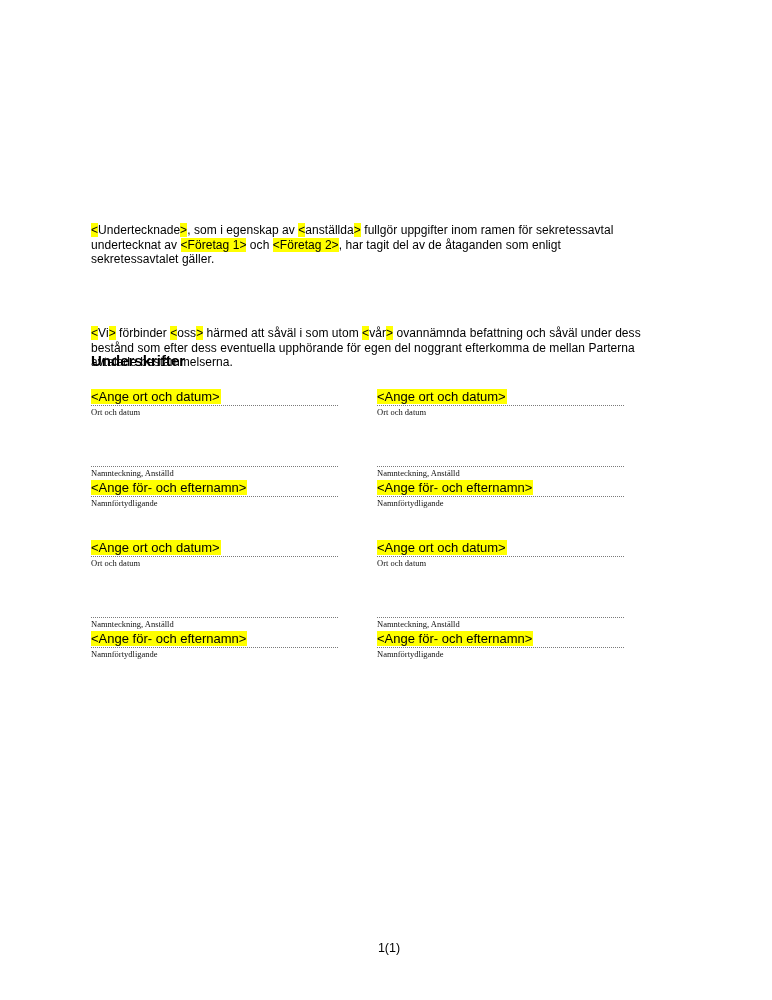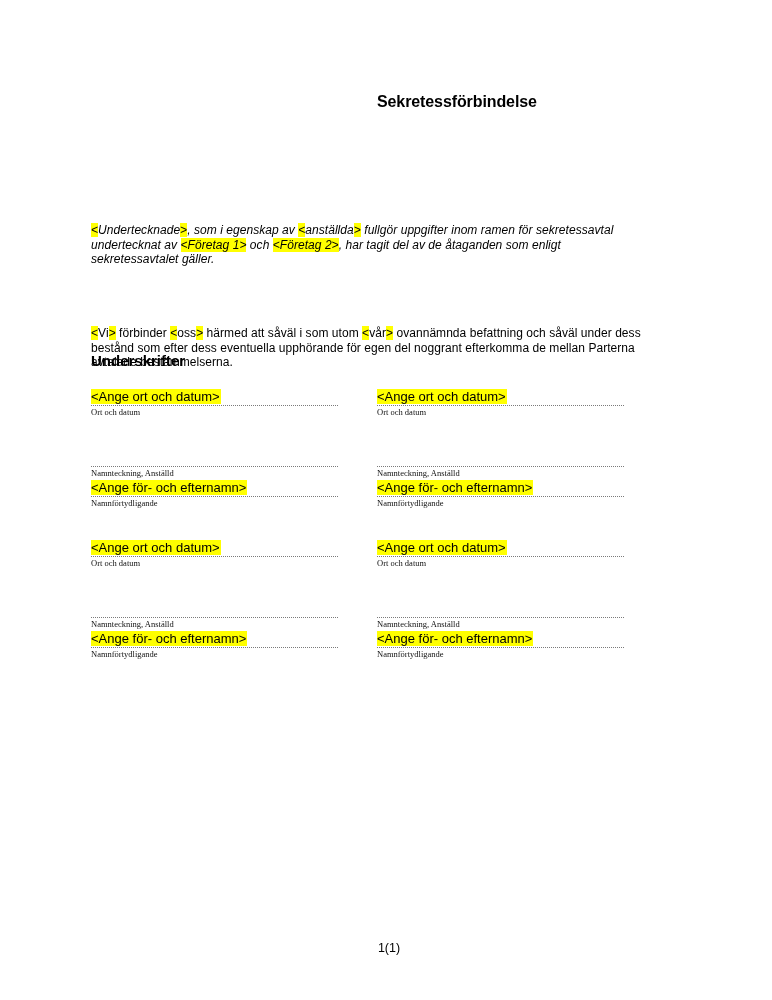--- a/index.html
+++ b/index.html
@@ -3,37 +3,36 @@
   <meta charset="utf-8">
   <style>
     * { margin: 0; padding: 0; box-sizing: border-box; }
     html, body { width: 772px; height: 1000px; background: #ffffff; overflow: hidden; }
     body { position: relative; font-family: "Liberation Sans", sans-serif; color: #000; }
     .hl { background: #ffff00; }
     .title-block { position: absolute; left: 377px; top: 92px; }
     .doc-title { font-size: 16px; font-weight: bold; line-height: 19px; letter-spacing: -0.1px; }
     .doc-subtitle { font-size: 14.5px; line-height: 18px; }
     .para { position: absolute; left: 91px; width: 560px; font-size: 12px; line-height: 14.6px; letter-spacing: 0.05px; }
-    .p1 { top: 223px; font-style: italic; }
+    .p1 { top: 223px; }
     .p2 { top: 283px; margin-top: 43px; }
     .section-heading { position: absolute; left: 91px; top: 352px; font-size: 15px; font-weight: bold; line-height: 18px; }
     .sig-field { position: absolute; width: 247px; }
     .sig-field .value { font-size: 13px; line-height: 15px; height: 15px; white-space: nowrap; }
     .sig-field .value span { padding: 0 1px 0 0; }
     .sig-field .line { height: 0; border-top: 1px dotted #7a7a7a; margin-top: 1px; }
     .sig-field .caption { font-size: 8.5px; line-height: 10px; margin-top: 1px; color: #111; font-family: Liberation Serif, serif; }
     .col-left { left: 91px; }
     .col-right { left: 377px; }
     .page-number { position: absolute; left: 0; width: 772px; text-align: center; top: 941px; font-size: 12.5px; padding-left: 6px; }
   </style>
 </head>
 <body>
 
 <div class="title-block">
-  <div class="doc-title">Sekretessförbindelse</div>
 </div>
 
 <div class="para p1"><span class="hl">&lt;</span><span>Undertecknade</span><span class="hl">&gt;</span><span>, som i egenskap av </span><span class="hl">&lt;</span><span>anställda</span><span class="hl">&gt;</span><span> fullgör uppgifter inom ramen för sekretessavtal undertecknat av </span><span class="hl">&lt;Företag 1&gt;</span><span> och </span><span class="hl">&lt;Företag 2&gt;</span><span>, har tagit del av de åtaganden som enligt sekretessavtalet gäller.</span></div>
 
 <div class="para p2"><span class="hl">&lt;</span><span>Vi</span><span class="hl">&gt;</span><span> förbinder </span><span class="hl">&lt;</span><span>oss</span><span class="hl">&gt;</span><span> härmed att såväl i som utom </span><span class="hl">&lt;</span><span>vår</span><span class="hl">&gt;</span><span> ovannämnda befattning och såväl under dess bestånd som efter dess eventuella upphörande för egen del noggrant efterkomma de mellan Parterna avtalade bestämmelserna.</span></div>
 
 <div class="section-heading">Underskrifter</div>
 
 <div class="sig-field col-left" style="top:389px;">
   <div class="value"><span class="hl">&lt;Ange ort och datum&gt;</span></div>

